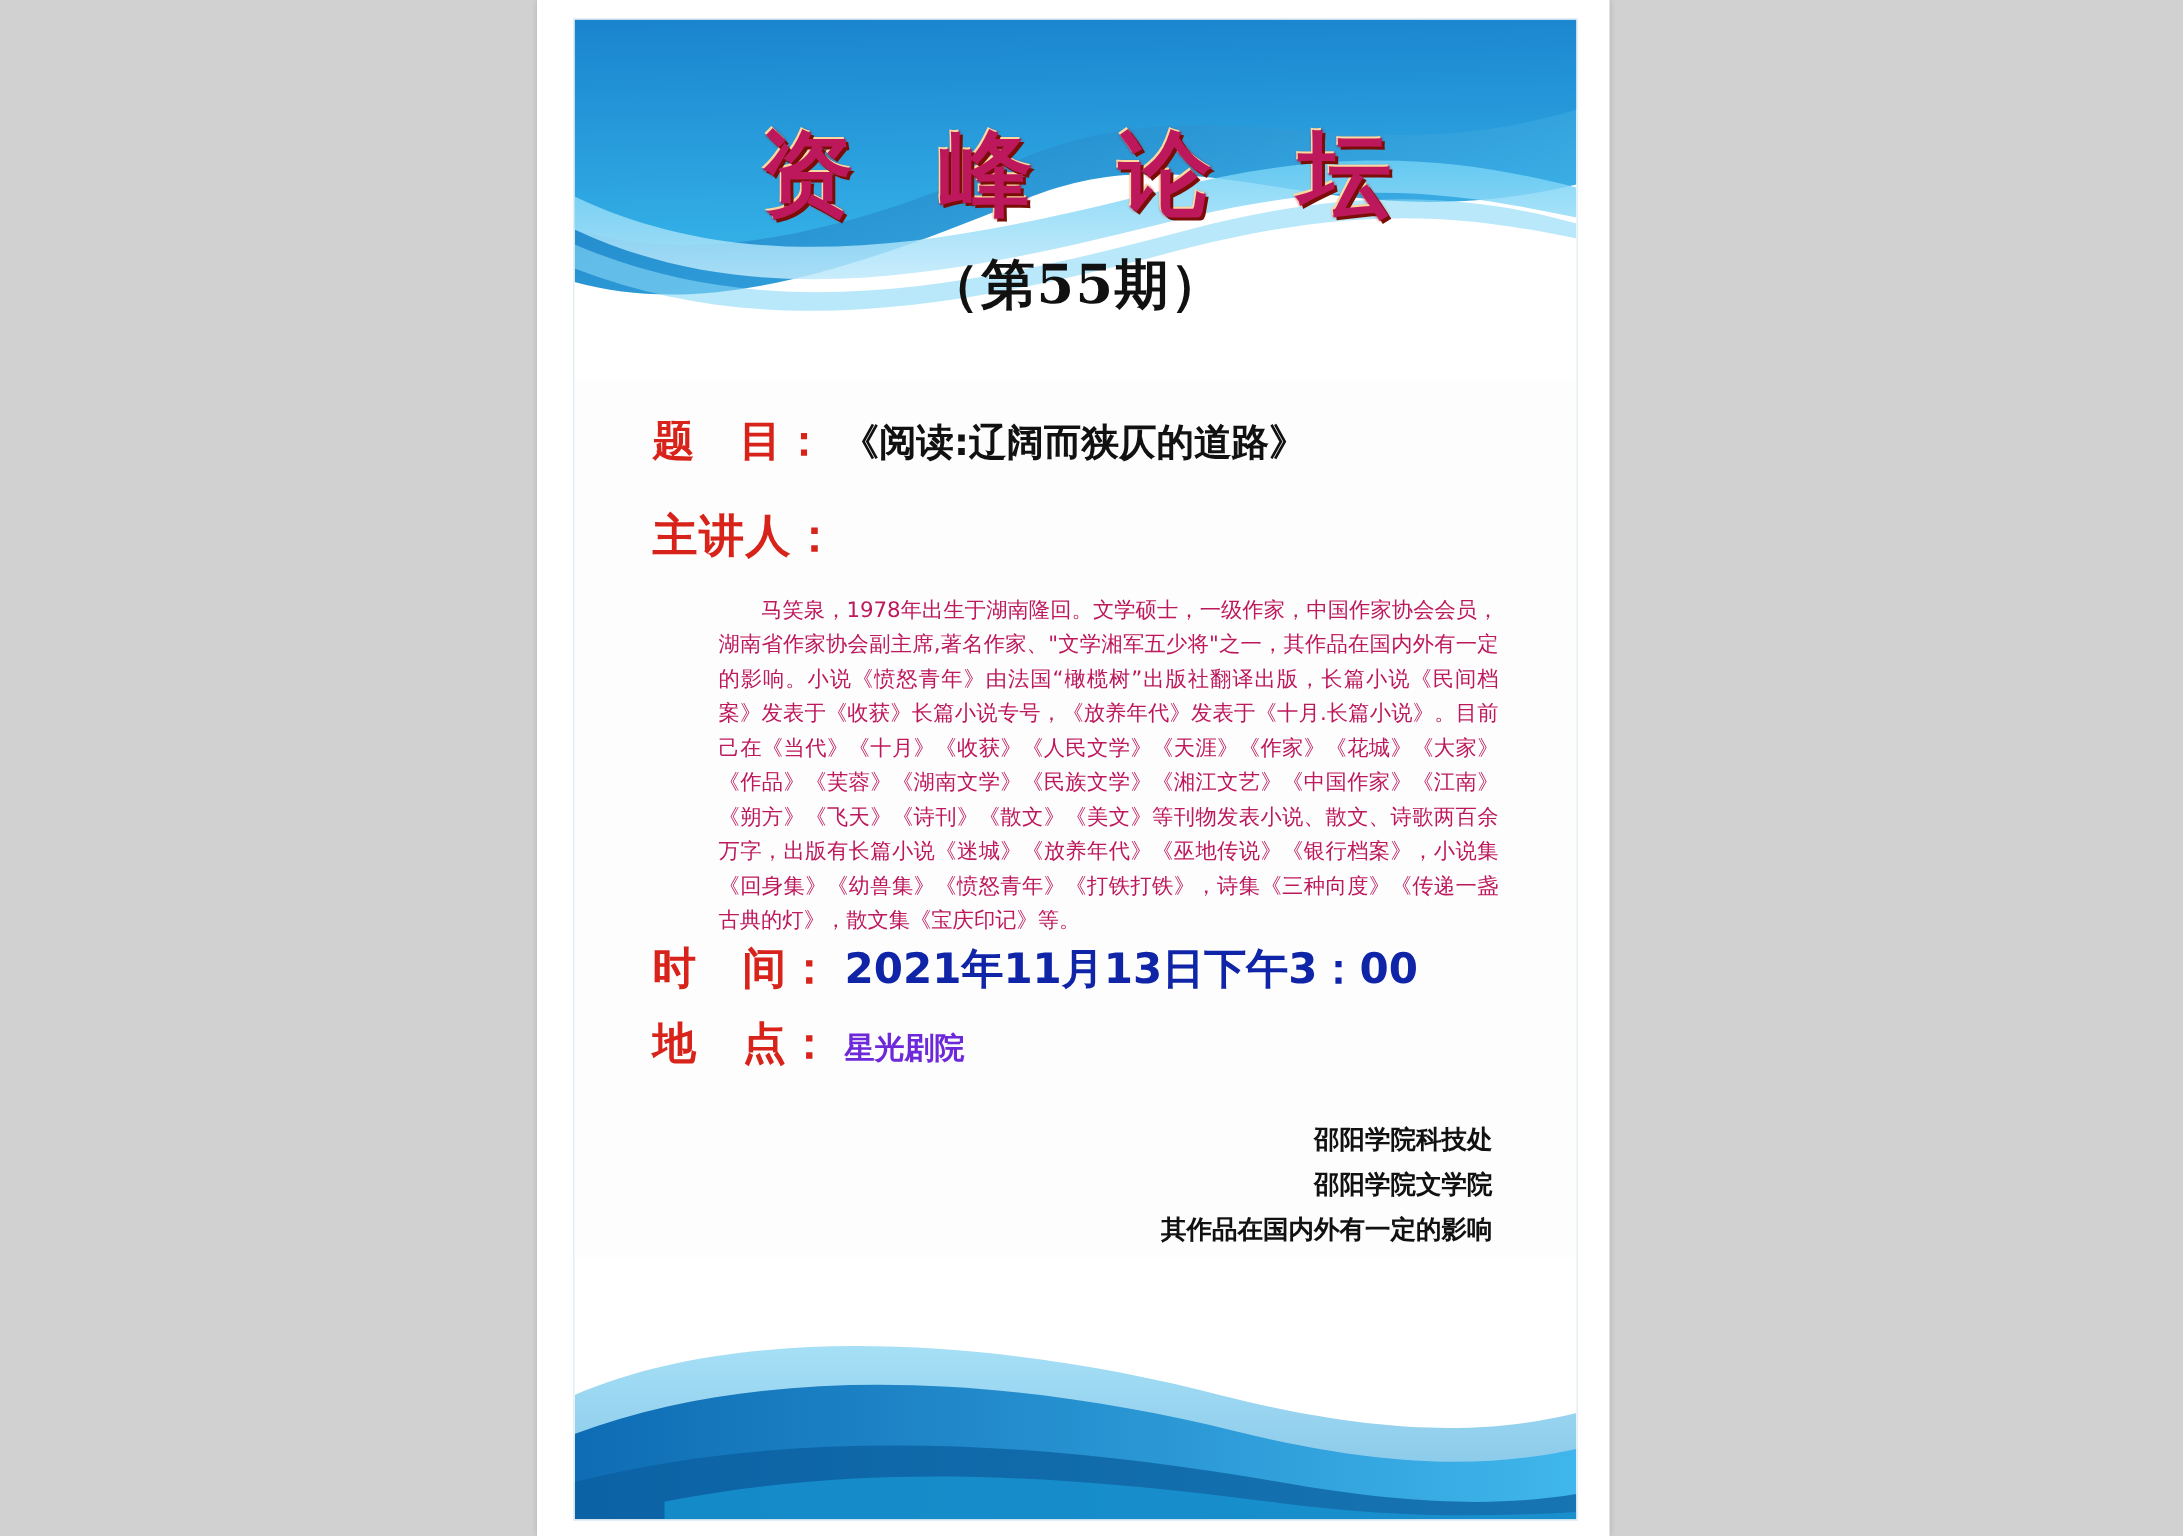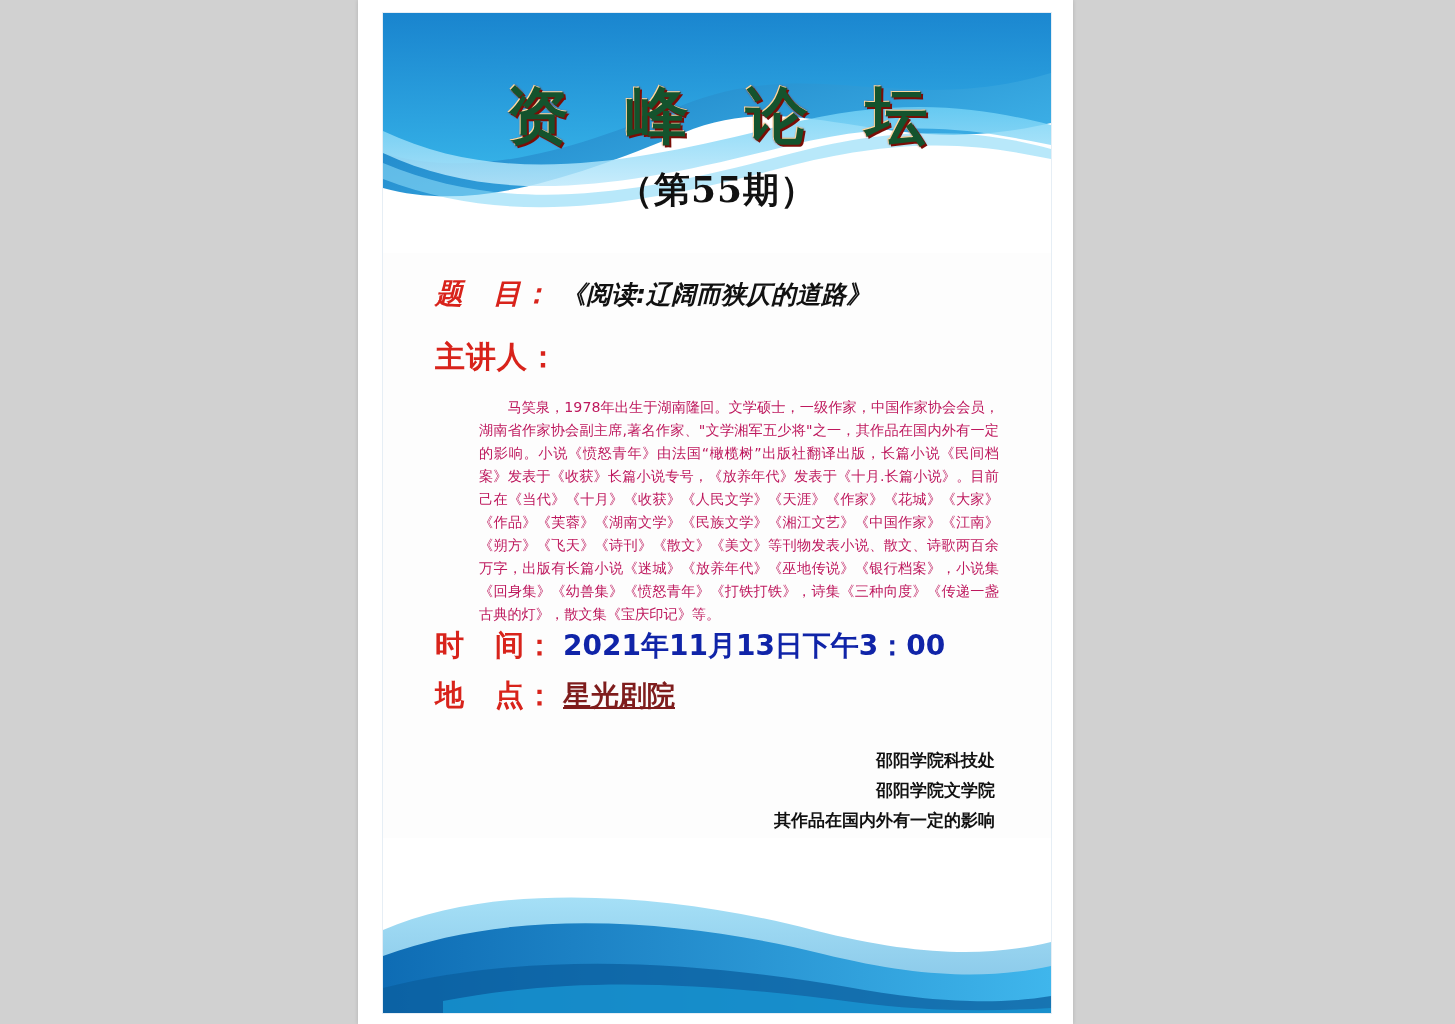--- a/index.html
+++ b/index.html
@@ -76,21 +76,21 @@
     left: 0;
     width: 100%;
     text-align: center;
     z-index: 5;
   }
   .main-title {
     font-family: "DejaVu Serif", "Liberation Serif", serif;
     font-size: 62px;
     font-weight: bold;
     letter-spacing: 18px;
-    color: #14532d;
+    color: #be185d;
     text-shadow:
        2px 2px 0 #7a0d06,
       -1px -1px 0 #ffd7a0,
        0 0 2px #b01007;
     line-height: 1.05;
     padding-left: 18px;
   }
   .issue {
     margin-top: 18px;
     font-family: "DejaVu Serif", "Liberation Serif", serif;
@@ -125,21 +125,21 @@
   .label-speaker { font-size: 30px; letter-spacing: 1px; }
   .label-time, .label-place { font-size: 29px; letter-spacing: 1px; }
 
   .value-topic {
     font-size: 25px;
     font-weight: bold;
     color: #111;
     font-family: "DejaVu Sans", "Liberation Sans", sans-serif;
     margin-left: 10px;
   }
-  .row-topic { margin-top: 12px; margin-bottom: 24px; font-style: italic; }
+  .row-topic { margin-top: 12px; margin-bottom: 24px; }
 
   .row-speaker { margin-bottom: 18px; }
   .value-speaker {
     font-size: 38px;
     font-weight: bold;
     color: #1024a8;
     margin-left: 18px;
     letter-spacing: 8px;
     font-family: "DejaVu Serif", "Liberation Serif", serif;
     text-shadow: 1px 1px 0 rgba(255,255,255,0.6);
@@ -159,26 +159,25 @@
   .schedule { }
   .row-time { margin-bottom: 10px; }
   .value-time {
     font-size: 28px;
     font-weight: bold;
     color: #1024a8;
     margin-left: 8px;
     font-family: "DejaVu Sans", "Liberation Sans", sans-serif;
   }
   .value-place {
-    font-size: 28px;
-    font-weight: bold;
-    color: #7f1d1d;
+    font-size: 20px;
+    font-weight: bold;
+    color: #6d28d9;
     margin-left: 8px;
     font-family: "DejaVu Sans", "Liberation Sans", sans-serif;
-    text-decoration: underline;
   }
 
   .organizers {
     margin-top: 30px;
     padding-right: 56px;
     text-align: right;
     color: #111;
     font-weight: bold;
     font-size: 17px;
     line-height: 1.75;

